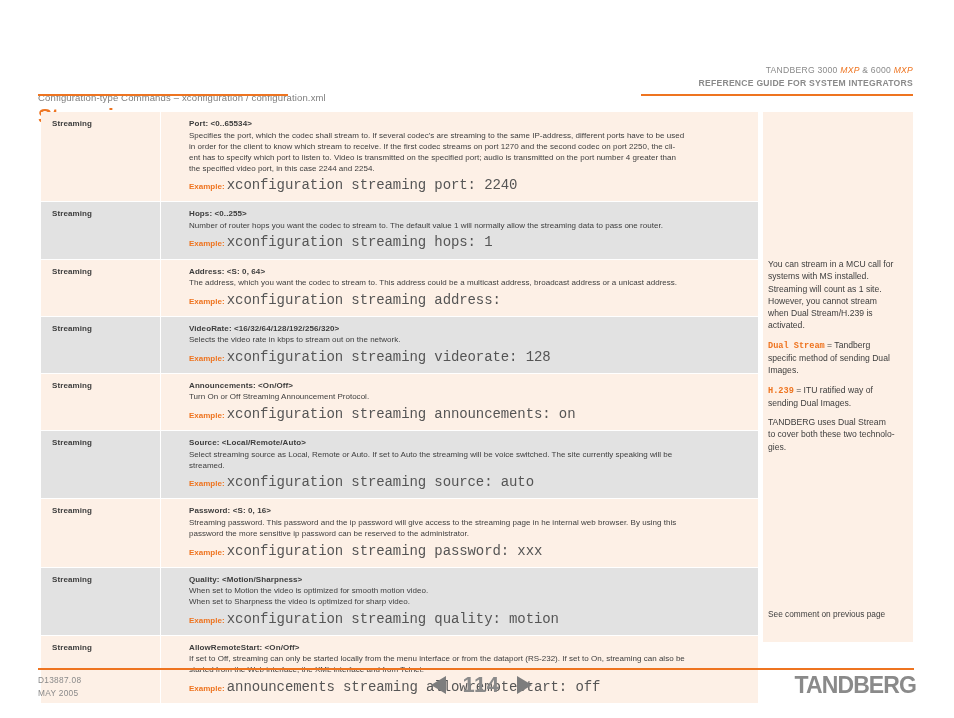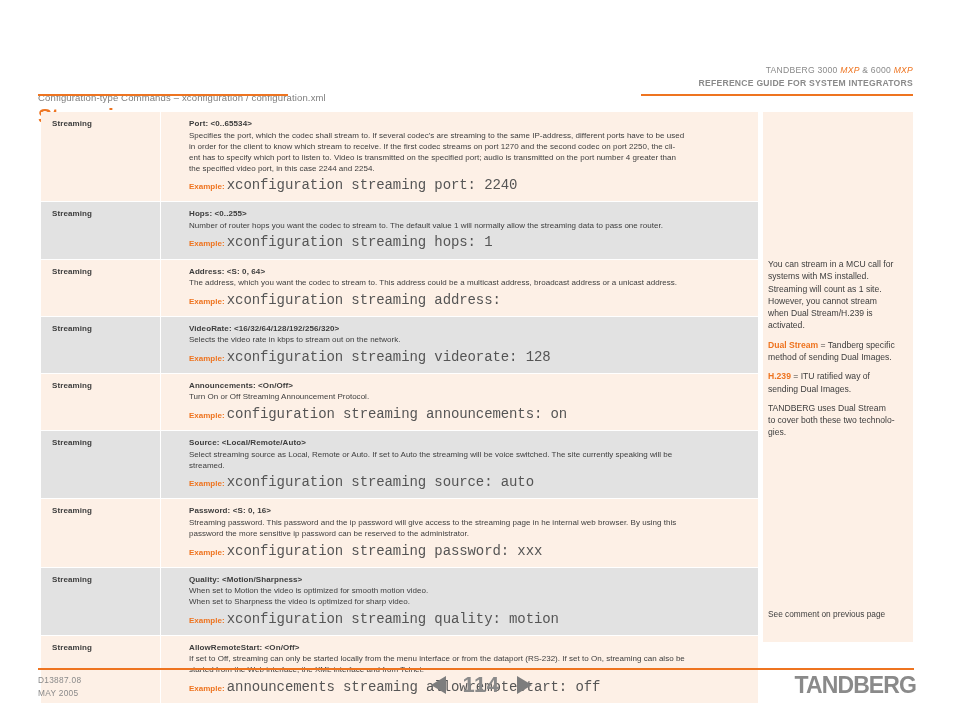--- a/index.html
+++ b/index.html
@@ -153,20 +153,21 @@
     width: 143px;
     font-size: 8.6px;
     line-height: 1.43;
     color: #3d3d3d;
   }
   #note-block p { margin: 0 16px 7px 0; }
   #note-block p:last-child { margin-bottom: 0; }
   .note-term {
     color: #ee7420;
     font-weight: bold;
+    font-family: Liberation Mono, monospace;
   }
   #note-prev-page {
     position: absolute;
     left: 768px;
     top: 609px;
     width: 145px;
     font-size: 8.3px;
     line-height: 1.4;
     color: #3d3d3d;
   }
@@ -286,21 +287,21 @@
           <div class="cmd-signature">VideoRate: &lt;16/32/64/128/192/256/320&gt;</div>
           <div class="cmd-desc-line">Selects the video rate in kbps to stream out on the network.</div>
           <div class="cmd-example"><span class="ex-label">Example:</span> <span class="ex-code">xconfiguration streaming videorate: 128</span></div>
         </td>
       </tr>
       <tr class="row-odd">
         <td class="col-name">Streaming</td>
         <td class="col-desc">
           <div class="cmd-signature">Announcements: &lt;On/Off&gt;</div>
           <div class="cmd-desc-line">Turn On or Off Streaming Announcement Protocol.</div>
-          <div class="cmd-example"><span class="ex-label">Example:</span> <span class="ex-code">configuration streaming announcements: on</span></div>
+          <div class="cmd-example"><span class="ex-label">Example:</span> <span class="ex-code">xconfiguration streaming announcements: on</span></div>
         </td>
       </tr>
       <tr class="row-even">
         <td class="col-name">Streaming</td>
         <td class="col-desc">
           <div class="cmd-signature">Source: &lt;Local/Remote/Auto&gt;</div>
           <div class="cmd-desc-line">Select streaming source as Local, Remote or Auto. If set to Auto the streaming will be voice switched. The site currently speaking will be</div>
           <div class="cmd-desc-line">streamed.</div>
           <div class="cmd-example"><span class="ex-label">Example:</span> <span class="ex-code">xconfiguration streaming source: auto</span></div>
         </td>

